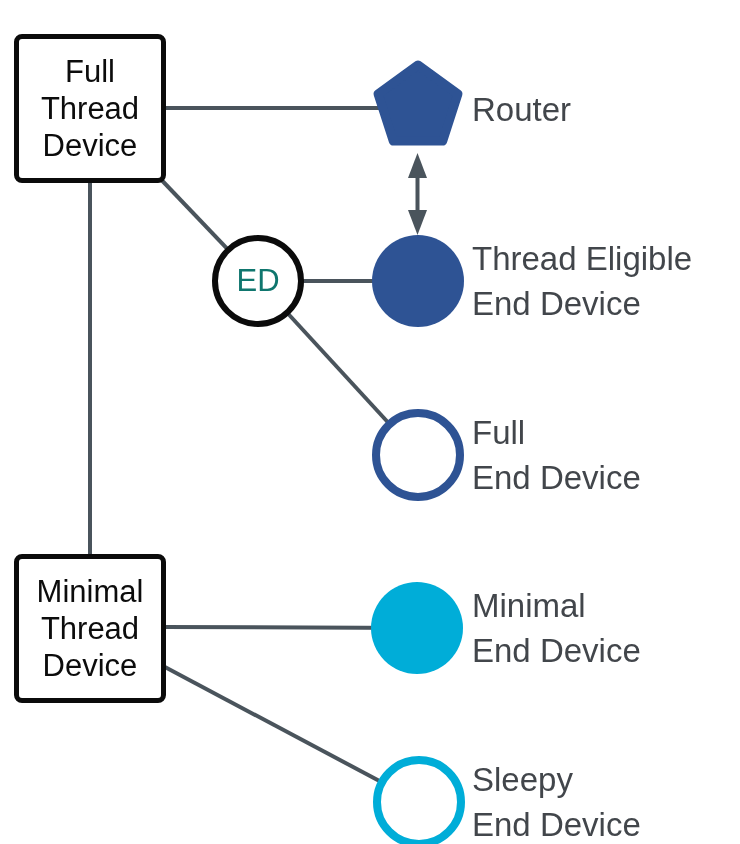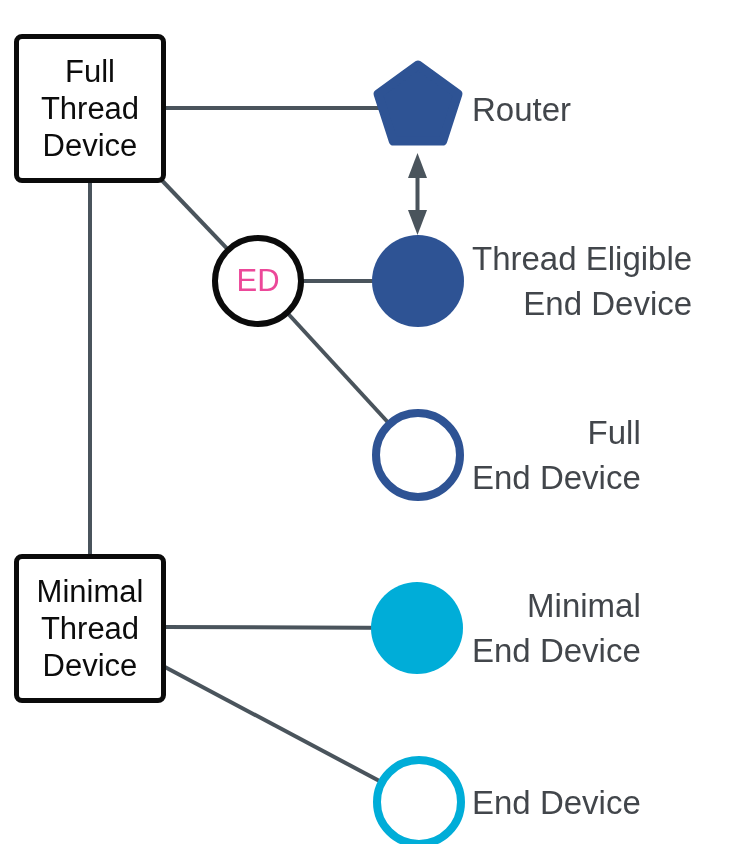--- a/index.html
+++ b/index.html
@@ -45,35 +45,34 @@
   .box-ftd { top: 14px; }
   .box-mtd { top: 534px; }
   .node-label {
     position: absolute;
     left: 472px;
     transform: translateY(-50%);
     font-size: 33px;
     line-height: 45px;
     color: #42464b;
     white-space: nowrap;
-    text-align: right;
   }
   .node-label span { display: block; }
   .lbl-router { top: 89px; }
   .lbl-reed   { top: 261px; }
   .lbl-fed    { top: 435px; }
   .lbl-med    { top: 608px; }
   .lbl-sed    { top: 782px; }
   .ed-label {
     position: absolute;
     left: 258px;
     top: 261px;
     transform: translate(-50%, -50%);
     font-size: 31px;
-    color: #ec4899;
+    color: #0f766e;
   }
 </style>
 </head>
 <body>
 
 <div class="canvas">
 
   <svg class="layer" viewBox="0 0 740 844">
 
     <line x1="164" y1="88" x2="410" y2="88" stroke-width="4" stroke="#4A545C"></line>
@@ -120,16 +119,17 @@
   </div>
   <div class="node-label lbl-fed">
     <span>Full</span>
     <span>End Device</span>
   </div>
   <div class="node-label lbl-med">
     <span>Minimal</span>
     <span>End Device</span>
   </div>
   <div class="node-label lbl-sed">
+    <span>Sleepy</span>
     <span>End Device</span>
   </div>
 
 </div>
 
 </body></html>

